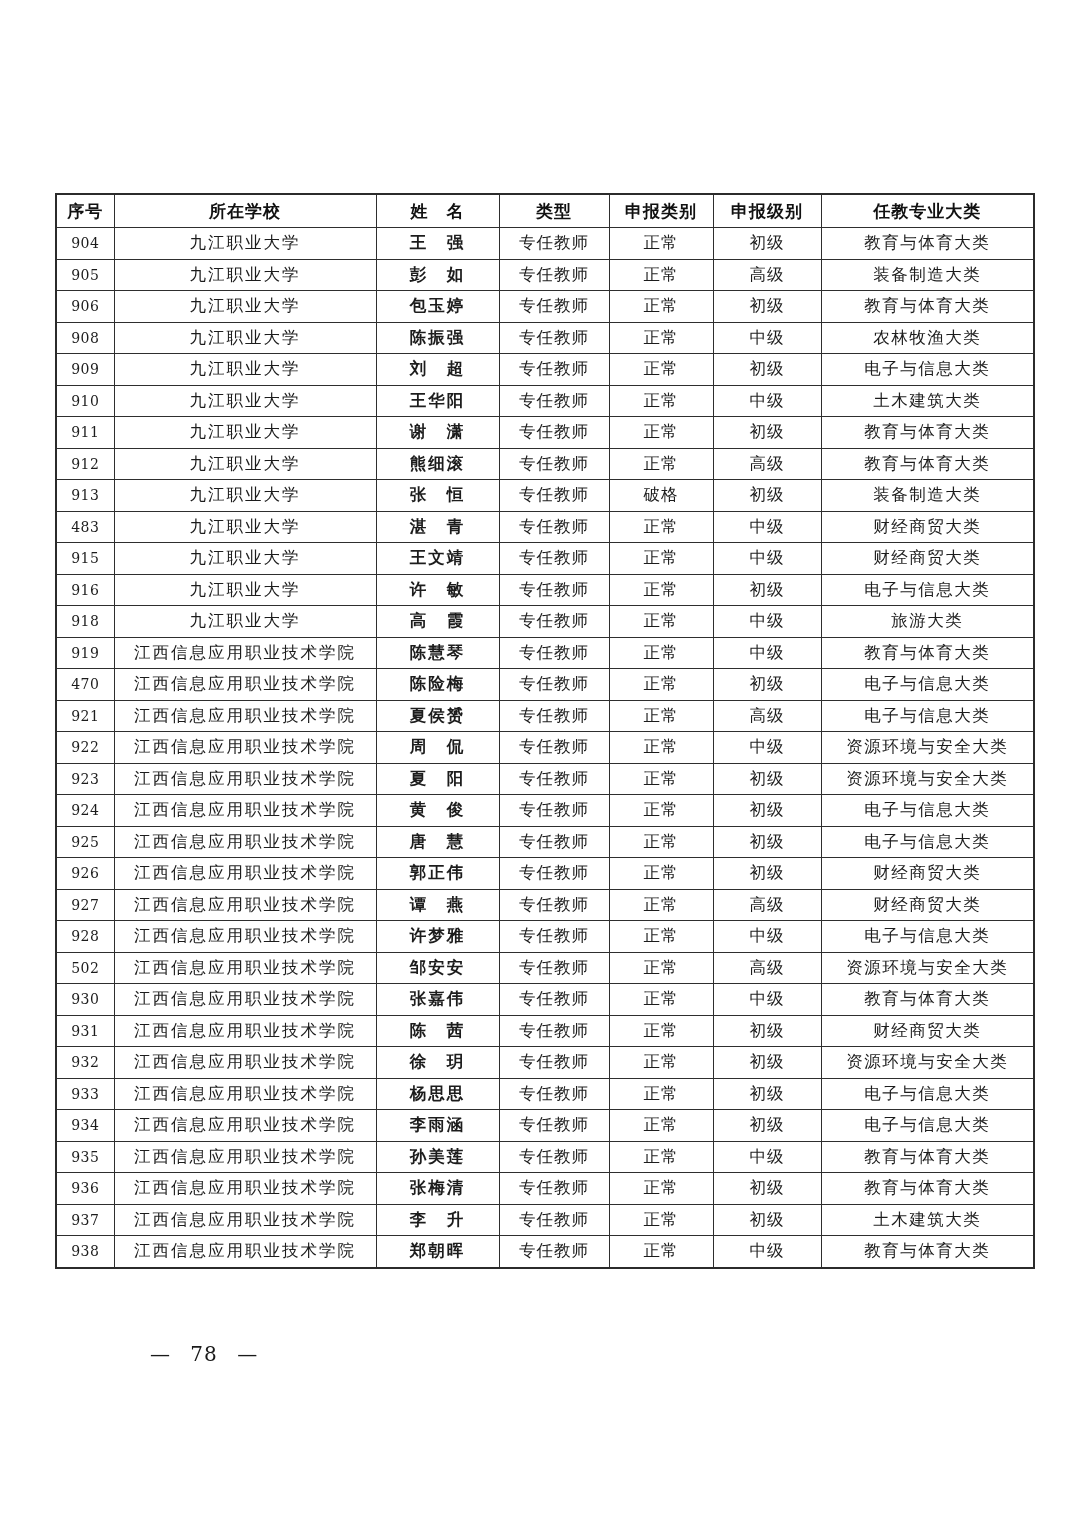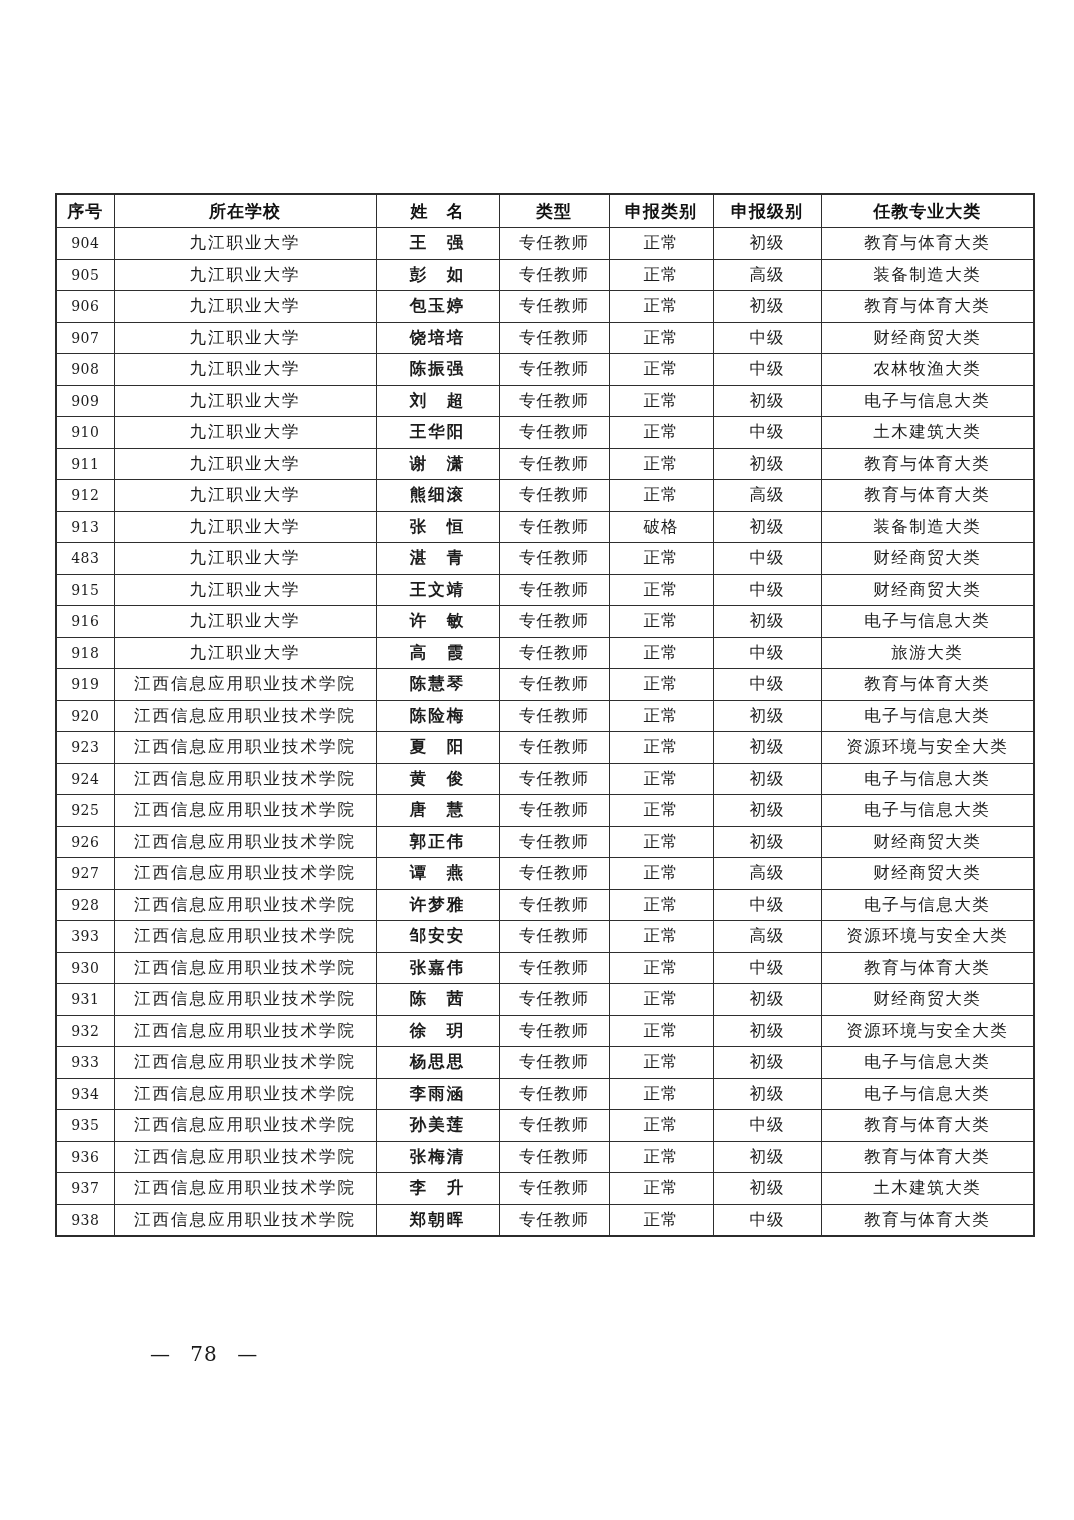--- a/index.html
+++ b/index.html
@@ -127,135 +127,144 @@
           <tr>
             <td class="c0">906</td>
             <td class="c1">九江职业大学</td>
             <td class="c2">包玉婷</td>
             <td class="c3">专任教师</td>
             <td class="c4">正常</td>
             <td class="c5">初级</td>
             <td class="c6">教育与体育大类</td>
           </tr>
           <tr>
-            <td class="c0">907</td>
-            <td class="c1">九江职业大学</td>
-            <td class="c2">饶培培</td>
+            <td class="c0">908</td>
+            <td class="c1">九江职业大学</td>
+            <td class="c2">陈振强</td>
+            <td class="c3">专任教师</td>
+            <td class="c4">正常</td>
+            <td class="c5">中级</td>
+            <td class="c6">农林牧渔大类</td>
+          </tr>
+          <tr>
+            <td class="c0">909</td>
+            <td class="c1">九江职业大学</td>
+            <td class="c2">刘　超</td>
+            <td class="c3">专任教师</td>
+            <td class="c4">正常</td>
+            <td class="c5">初级</td>
+            <td class="c6">电子与信息大类</td>
+          </tr>
+          <tr>
+            <td class="c0">910</td>
+            <td class="c1">九江职业大学</td>
+            <td class="c2">王华阳</td>
+            <td class="c3">专任教师</td>
+            <td class="c4">正常</td>
+            <td class="c5">中级</td>
+            <td class="c6">土木建筑大类</td>
+          </tr>
+          <tr>
+            <td class="c0">911</td>
+            <td class="c1">九江职业大学</td>
+            <td class="c2">谢　潇</td>
+            <td class="c3">专任教师</td>
+            <td class="c4">正常</td>
+            <td class="c5">初级</td>
+            <td class="c6">教育与体育大类</td>
+          </tr>
+          <tr>
+            <td class="c0">912</td>
+            <td class="c1">九江职业大学</td>
+            <td class="c2">熊细滚</td>
+            <td class="c3">专任教师</td>
+            <td class="c4">正常</td>
+            <td class="c5">高级</td>
+            <td class="c6">教育与体育大类</td>
+          </tr>
+          <tr>
+            <td class="c0">913</td>
+            <td class="c1">九江职业大学</td>
+            <td class="c2">张　恒</td>
+            <td class="c3">专任教师</td>
+            <td class="c4">破格</td>
+            <td class="c5">初级</td>
+            <td class="c6">装备制造大类</td>
+          </tr>
+          <tr>
+            <td class="c0">483</td>
+            <td class="c1">九江职业大学</td>
+            <td class="c2">湛　青</td>
             <td class="c3">专任教师</td>
             <td class="c4">正常</td>
             <td class="c5">中级</td>
             <td class="c6">财经商贸大类</td>
           </tr>
           <tr>
-            <td class="c0">908</td>
-            <td class="c1">九江职业大学</td>
-            <td class="c2">陈振强</td>
-            <td class="c3">专任教师</td>
-            <td class="c4">正常</td>
-            <td class="c5">中级</td>
-            <td class="c6">农林牧渔大类</td>
-          </tr>
-          <tr>
-            <td class="c0">909</td>
-            <td class="c1">九江职业大学</td>
-            <td class="c2">刘　超</td>
-            <td class="c3">专任教师</td>
-            <td class="c4">正常</td>
-            <td class="c5">初级</td>
-            <td class="c6">电子与信息大类</td>
-          </tr>
-          <tr>
-            <td class="c0">910</td>
-            <td class="c1">九江职业大学</td>
-            <td class="c2">王华阳</td>
-            <td class="c3">专任教师</td>
-            <td class="c4">正常</td>
-            <td class="c5">中级</td>
-            <td class="c6">土木建筑大类</td>
-          </tr>
-          <tr>
-            <td class="c0">911</td>
-            <td class="c1">九江职业大学</td>
-            <td class="c2">谢　潇</td>
-            <td class="c3">专任教师</td>
-            <td class="c4">正常</td>
-            <td class="c5">初级</td>
-            <td class="c6">教育与体育大类</td>
-          </tr>
-          <tr>
-            <td class="c0">912</td>
-            <td class="c1">九江职业大学</td>
-            <td class="c2">熊细滚</td>
+            <td class="c0">915</td>
+            <td class="c1">九江职业大学</td>
+            <td class="c2">王文靖</td>
+            <td class="c3">专任教师</td>
+            <td class="c4">正常</td>
+            <td class="c5">中级</td>
+            <td class="c6">财经商贸大类</td>
+          </tr>
+          <tr>
+            <td class="c0">916</td>
+            <td class="c1">九江职业大学</td>
+            <td class="c2">许　敏</td>
+            <td class="c3">专任教师</td>
+            <td class="c4">正常</td>
+            <td class="c5">初级</td>
+            <td class="c6">电子与信息大类</td>
+          </tr>
+          <tr>
+            <td class="c0">918</td>
+            <td class="c1">九江职业大学</td>
+            <td class="c2">高　霞</td>
+            <td class="c3">专任教师</td>
+            <td class="c4">正常</td>
+            <td class="c5">中级</td>
+            <td class="c6">旅游大类</td>
+          </tr>
+          <tr>
+            <td class="c0">919</td>
+            <td class="c1">江西信息应用职业技术学院</td>
+            <td class="c2">陈慧琴</td>
+            <td class="c3">专任教师</td>
+            <td class="c4">正常</td>
+            <td class="c5">中级</td>
+            <td class="c6">教育与体育大类</td>
+          </tr>
+          <tr>
+            <td class="c0">470</td>
+            <td class="c1">江西信息应用职业技术学院</td>
+            <td class="c2">陈险梅</td>
+            <td class="c3">专任教师</td>
+            <td class="c4">正常</td>
+            <td class="c5">初级</td>
+            <td class="c6">电子与信息大类</td>
+          </tr>
+          <tr>
+            <td class="c0">921</td>
+            <td class="c1">江西信息应用职业技术学院</td>
+            <td class="c2">夏侯赟</td>
             <td class="c3">专任教师</td>
             <td class="c4">正常</td>
             <td class="c5">高级</td>
-            <td class="c6">教育与体育大类</td>
-          </tr>
-          <tr>
-            <td class="c0">913</td>
-            <td class="c1">九江职业大学</td>
-            <td class="c2">张　恒</td>
-            <td class="c3">专任教师</td>
-            <td class="c4">破格</td>
-            <td class="c5">初级</td>
-            <td class="c6">装备制造大类</td>
-          </tr>
-          <tr>
-            <td class="c0">483</td>
-            <td class="c1">九江职业大学</td>
-            <td class="c2">湛　青</td>
-            <td class="c3">专任教师</td>
-            <td class="c4">正常</td>
-            <td class="c5">中级</td>
-            <td class="c6">财经商贸大类</td>
-          </tr>
-          <tr>
-            <td class="c0">915</td>
-            <td class="c1">九江职业大学</td>
-            <td class="c2">王文靖</td>
-            <td class="c3">专任教师</td>
-            <td class="c4">正常</td>
-            <td class="c5">中级</td>
-            <td class="c6">财经商贸大类</td>
-          </tr>
-          <tr>
-            <td class="c0">916</td>
-            <td class="c1">九江职业大学</td>
-            <td class="c2">许　敏</td>
-            <td class="c3">专任教师</td>
-            <td class="c4">正常</td>
-            <td class="c5">初级</td>
-            <td class="c6">电子与信息大类</td>
-          </tr>
-          <tr>
-            <td class="c0">918</td>
-            <td class="c1">九江职业大学</td>
-            <td class="c2">高　霞</td>
-            <td class="c3">专任教师</td>
-            <td class="c4">正常</td>
-            <td class="c5">中级</td>
-            <td class="c6">旅游大类</td>
-          </tr>
-          <tr>
-            <td class="c0">919</td>
-            <td class="c1">江西信息应用职业技术学院</td>
-            <td class="c2">陈慧琴</td>
-            <td class="c3">专任教师</td>
-            <td class="c4">正常</td>
-            <td class="c5">中级</td>
-            <td class="c6">教育与体育大类</td>
-          </tr>
-          <tr>
-            <td class="c0">920</td>
-            <td class="c1">江西信息应用职业技术学院</td>
-            <td class="c2">陈险梅</td>
-            <td class="c3">专任教师</td>
-            <td class="c4">正常</td>
-            <td class="c5">初级</td>
-            <td class="c6">电子与信息大类</td>
+            <td class="c6">电子与信息大类</td>
+          </tr>
+          <tr>
+            <td class="c0">922</td>
+            <td class="c1">江西信息应用职业技术学院</td>
+            <td class="c2">周　侃</td>
+            <td class="c3">专任教师</td>
+            <td class="c4">正常</td>
+            <td class="c5">中级</td>
+            <td class="c6">资源环境与安全大类</td>
           </tr>
           <tr>
             <td class="c0">923</td>
             <td class="c1">江西信息应用职业技术学院</td>
             <td class="c2">夏　阳</td>
             <td class="c3">专任教师</td>
             <td class="c4">正常</td>
             <td class="c5">初级</td>
             <td class="c6">资源环境与安全大类</td>
           </tr>
@@ -298,21 +307,21 @@
           <tr>
             <td class="c0">928</td>
             <td class="c1">江西信息应用职业技术学院</td>
             <td class="c2">许梦雅</td>
             <td class="c3">专任教师</td>
             <td class="c4">正常</td>
             <td class="c5">中级</td>
             <td class="c6">电子与信息大类</td>
           </tr>
           <tr>
-            <td class="c0">393</td>
+            <td class="c0">502</td>
             <td class="c1">江西信息应用职业技术学院</td>
             <td class="c2">邹安安</td>
             <td class="c3">专任教师</td>
             <td class="c4">正常</td>
             <td class="c5">高级</td>
             <td class="c6">资源环境与安全大类</td>
           </tr>
           <tr>
             <td class="c0">930</td>
             <td class="c1">江西信息应用职业技术学院</td>

